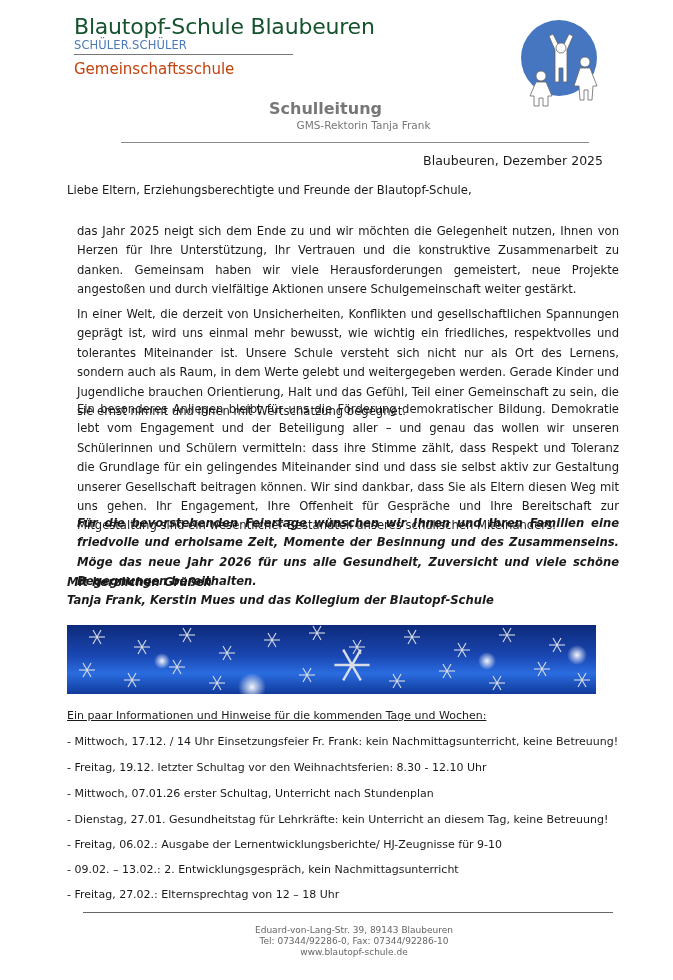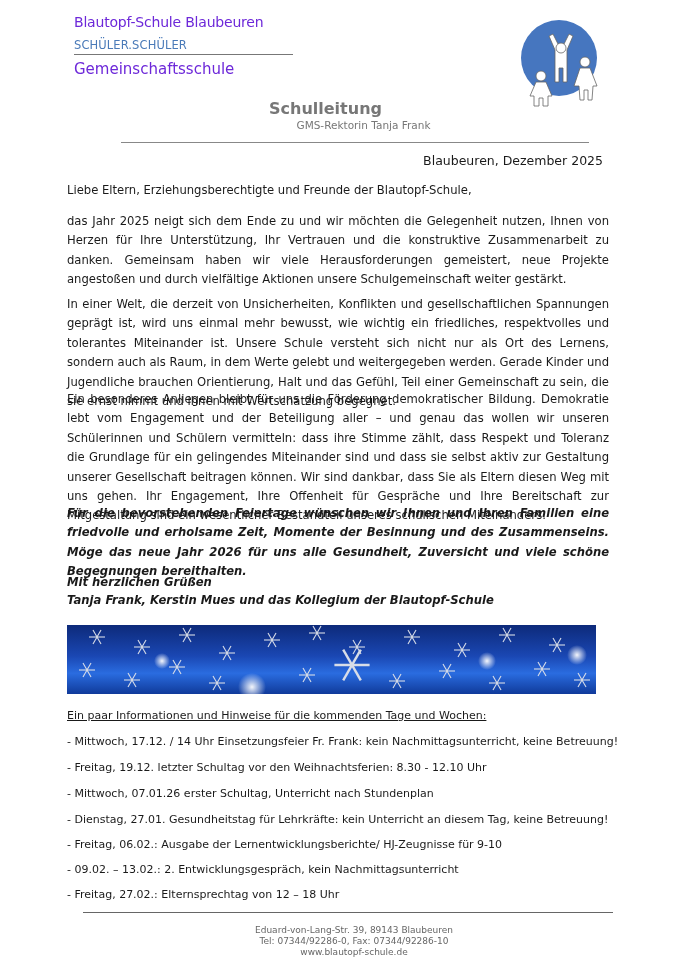--- a/index.html
+++ b/index.html
@@ -1,29 +1,29 @@
 <!DOCTYPE html>
 <html><head>
   <meta charset="utf-8">
   <style>
     html, body { margin: 0; padding: 0; background: #ffffff; }
     body { width: 673px; height: 980px; position: relative; overflow: hidden;
       font-family: "DejaVu Sans", sans-serif; color: #1a1a1a; }
     .abs { position: absolute; }
-    .school-name { left: 74px; top: 14px; font-size: 14px; color: #6d28d9; letter-spacing: -0.2px; white-space: nowrap; }
+    .school-name { left: 74px; top: 14px; font-size: 22px; color: #14532d; letter-spacing: -0.2px; white-space: nowrap; }
     .tagline { left: 74px; top: 38px; font-size: 11.5px; color: #4a7ab8; letter-spacing: 0.1px; white-space: nowrap; }
     .tag-rule { left: 74px; top: 54px; width: 219px; height: 0; border-top: 1px solid #777; }
-    .school-type { left: 74px; top: 60px; font-size: 15px; color: #6d28d9; white-space: nowrap; }
+    .school-type { left: 74px; top: 60px; font-size: 15px; color: #c2410c; white-space: nowrap; }
     .logo { left: 512px; top: 10px; width: 100px; height: 100px; }
     .dept { left: 0; width: 617px; top: 99px; text-align: center; font-size: 16px; font-weight: bold; color: #777; padding-left: 34px; box-sizing: border-box; }
     .dept-sub { left: 0; width: 673px; top: 119px; text-align: center; font-size: 10.5px; color: #777; padding-left: 54px; box-sizing: border-box; }
     .head-rule { left: 121px; top: 142px; width: 468px; border-top: 1px solid #888; }
     .date { right: 70px; top: 153px; font-size: 12.5px; white-space: nowrap; }
     .body-text { left: 67px; width: 542px; font-size: 11.6px; line-height: 19.4px; }
-    .p { margin: 0; text-align: justify; }
+    .p { margin: 10px; text-align: justify; }
     .bold-it { font-weight: bold; font-style: italic; }
     .banner { left: 67px; top: 625px; width: 529px; height: 69px; overflow: hidden;
       background: linear-gradient(180deg, #0d2a7a 0%, #1a47b3 45%, #2a6ce0 70%, #103a9a 100%); }
     .info-heading { left: 67px; top: 709px; font-size: 11px; text-decoration: underline; white-space: nowrap; }
     .info-item { left: 67px; font-size: 11px; white-space: nowrap; }
     .foot-rule { left: 83px; top: 912px; width: 530px; border-top: 1.5px solid #666; }
     .footer { left: 0; width: 673px; text-align: center; font-size: 9px; color: #666; line-height: 11px; top: 925px; padding-left: 35px; box-sizing: border-box; }
   </style>
 </head>
 <body>

